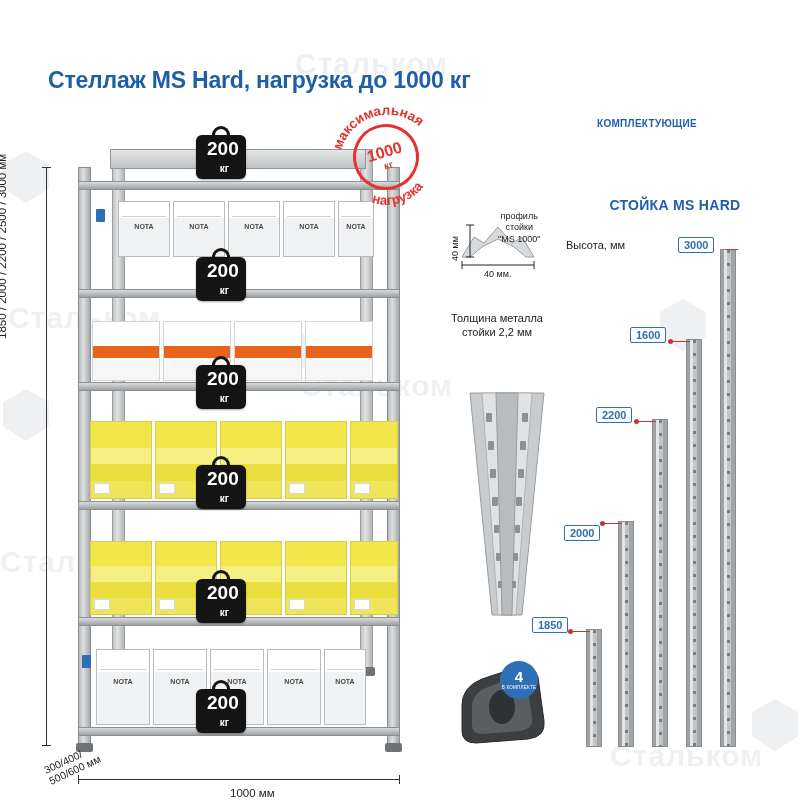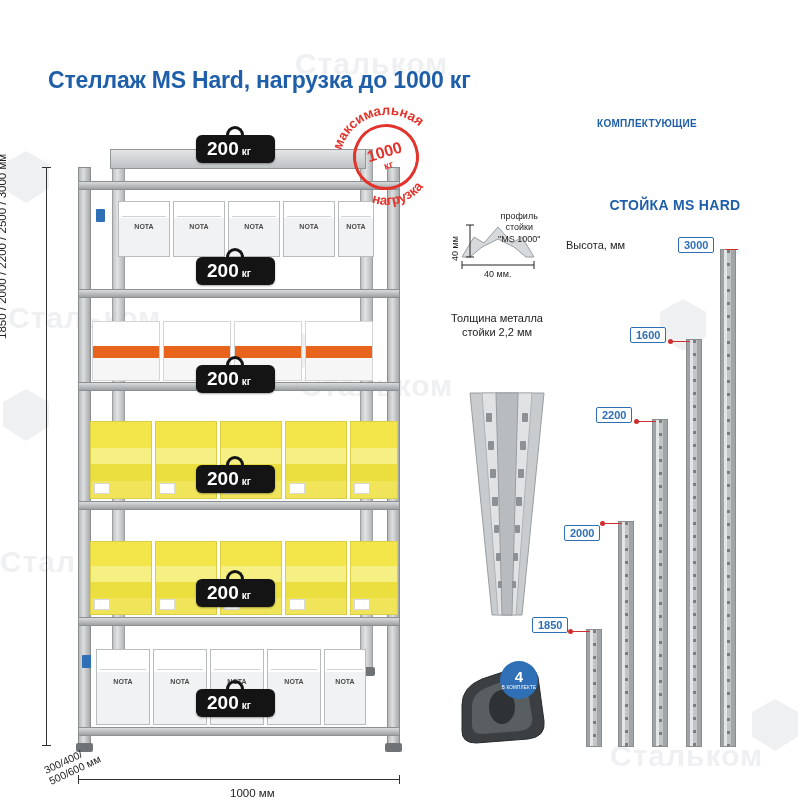--- a/index.html
+++ b/index.html
@@ -168,22 +168,23 @@
   
   .badge {
     position: absolute;
     display: flex;
     align-items: center;
     justify-content: center;
     background: #141414;
     color: #ffffff;
     border-radius: 6px;
     font-weight: bold;
-    padding: 4px 24px 5px 11px;
+    padding: 4px 7px 5px 11px;
     box-shadow: 0 1px 2px rgba(0,0,0,.35);
+    flex-direction: column;
   }
   .badge .num { font-size: 19px; line-height: 1; }
   .badge .unit { font-size: 10px; margin-left: 3px; margin-top: 5px; }
   .badge-handle {
     position: absolute;
     left: 50%;
     top: -9px;
     margin-left: -9px;
     width: 18px;
     height: 12px;

